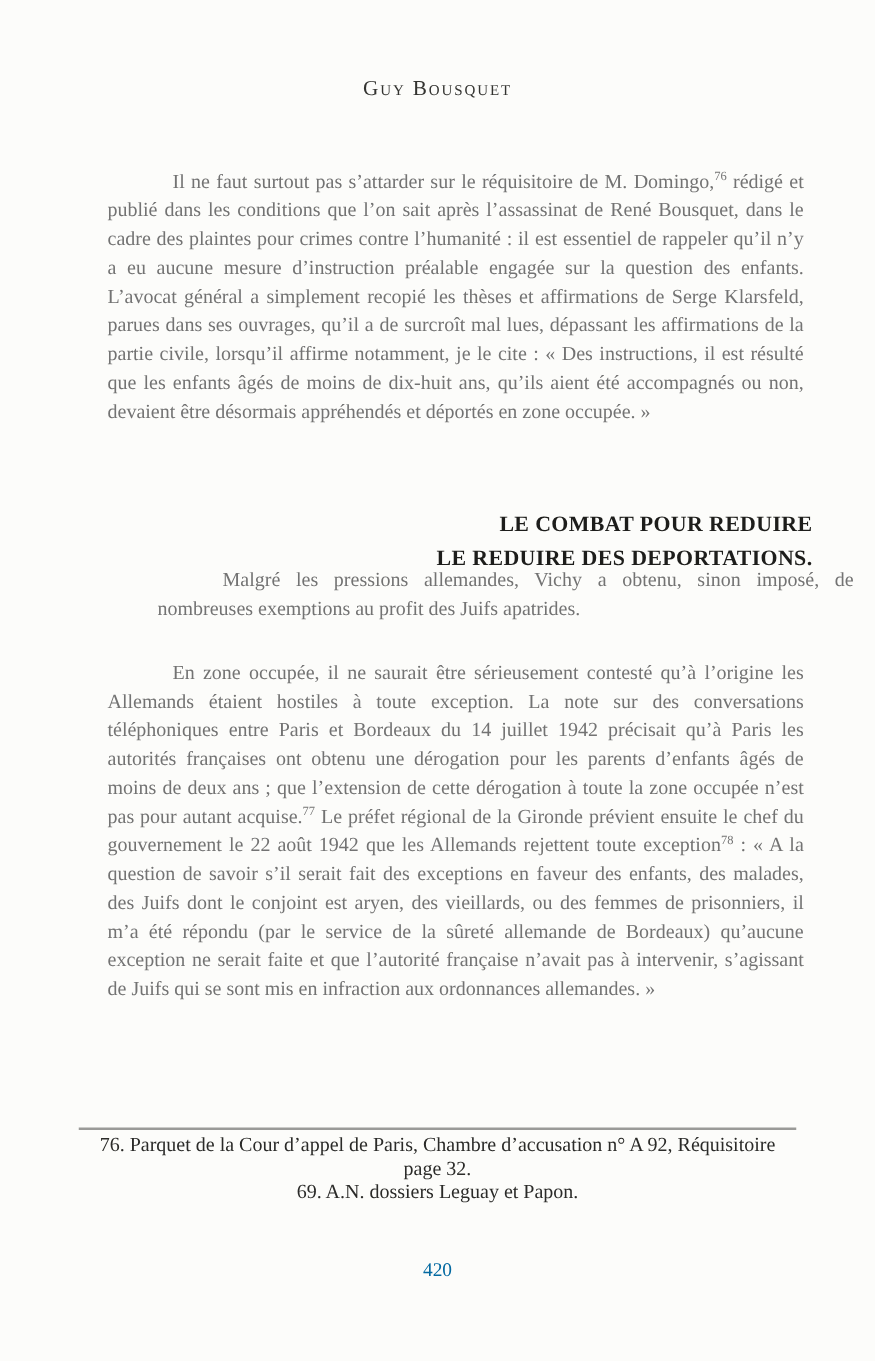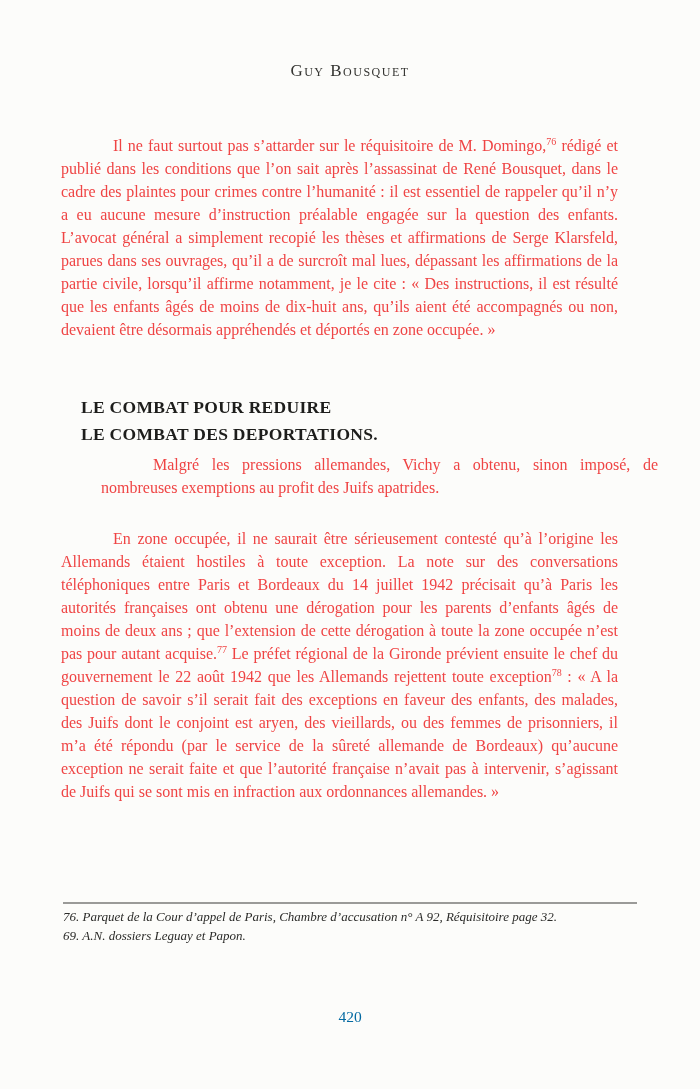--- a/index.html
+++ b/index.html
@@ -23,69 +23,69 @@
     left: 0;
     width: 100%;
     text-align: center;
     font-variant: small-caps;
     font-size: 17px;
     letter-spacing: 1.5px;
     color: #333330;
   }
   .body-par {
     position: absolute;
-    left: 61px;
+    left: 86px;
     width: 557px;
     font-size: 16px;
     line-height: 23px;
     text-align: justify;
     text-indent: 52px;
-    color: #ef4444;
+    color: #737373;
     margin: 0;
   }
   #p1 { top: 134px; }
   #p2 { top: 453px; margin-left: 40px; }
   #p3 { top: 527px; }
   #p4 { top: 848px; }
   .section-heading {
     position: absolute;
     top: 390px;
     left: 77px;
     width: 557px;
-    text-align: left;
+    text-align: right;
     font-weight: bold;
     font-size: 17.5px;
     line-height: 27px;
     letter-spacing: 0.3px;
     color: #1d1d1b;
-    margin: 4px;
+    margin: 16px;
   }
   sup.fnref {
     font-size: 10px;
     line-height: 0;
     vertical-align: 6px;
     letter-spacing: 0;
   }
   .footnote-rule {
     position: absolute;
     top: 902px;
     left: 63px;
     width: 574px;
     height: 2px;
     background: #9a9a98;
   }
   .footnotes {
     position: absolute;
     top: 908px;
     left: 63px;
     width: 574px;
-    font-style: italic;
-    font-size: 13px;
+    font-size: 16px;
     line-height: 18.5px;
     color: #2b2b29;
+    text-align: center;
   }
   .footnote-item { margin: 0; }
   .page-number {
     position: absolute;
     top: 1008px;
     left: 0;
     width: 100%;
     text-align: center;
     font-size: 15.5px;
     color: #0369a1;
@@ -95,21 +95,21 @@
 <body>
 
 <div id="page">
 
   <div class="running-header">Guy Bousquet</div>
 
   <p class="body-par" id="p1"><span>Il ne faut surtout pas s’attarder sur le réquisitoire de M. Domingo,</span><sup class="fnref">76</sup><span> rédigé et publié dans les conditions que l’on sait après l’assassinat de René Bousquet, dans le cadre des plaintes pour crimes contre l’humanité : il est essentiel de rappeler qu’il n’y a eu aucune mesure d’instruction préalable engagée sur la question des enfants. L’avocat général a simplement recopié les thèses et affirmations de Serge Klarsfeld, parues dans ses ouvrages, qu’il a de surcroît mal lues, dépassant les affirmations de la partie civile, lorsqu’il affirme notamment, je le cite : « Des instructions, il est résulté que les enfants âgés de moins de dix-huit ans, qu’ils aient été accompagnés ou non, devaient être désormais appréhendés et déportés en zone occupée. »</span></p>
 
   <h2 class="section-heading">
     <span>LE COMBAT POUR REDUIRE</span><br>
-    <span>LE COMBAT DES DEPORTATIONS.</span>
+    <span>LE REDUIRE DES DEPORTATIONS.</span>
   </h2>
 
   <p class="body-par" id="p2">Malgré les pressions allemandes, Vichy a obtenu, sinon imposé, de nombreuses exemptions au profit des Juifs apatrides.</p>
 
   <p class="body-par" id="p3"><span>En zone occupée, il ne saurait être sérieusement contesté qu’à l’origine les Allemands étaient hostiles à toute exception. La note sur des conversations téléphoniques entre Paris et Bordeaux du 14 juillet 1942 précisait qu’à Paris les autorités françaises ont obtenu une dérogation pour les parents d’enfants âgés de moins de deux ans ; que l’extension de cette dérogation à toute la zone occupée n’est pas pour autant acquise.</span><sup class="fnref">77</sup><span> Le préfet régional de la Gironde prévient ensuite le chef du gouvernement le 22 août 1942 que les Allemands rejettent toute exception</span><sup class="fnref">78</sup><span> : « A la question de savoir s’il serait fait des exceptions en faveur des enfants, des malades, des Juifs dont le conjoint est aryen, des vieillards, ou des femmes de prisonniers, il m’a été répondu (par le service de la sûreté allemande de Bordeaux) qu’aucune exception ne serait faite et que l’autorité française n’avait pas à intervenir, s’agissant de Juifs qui se sont mis en infraction aux ordonnances allemandes. »</span></p>
 
 
   <div class="footnote-rule"></div>
 
   <div class="footnotes">

